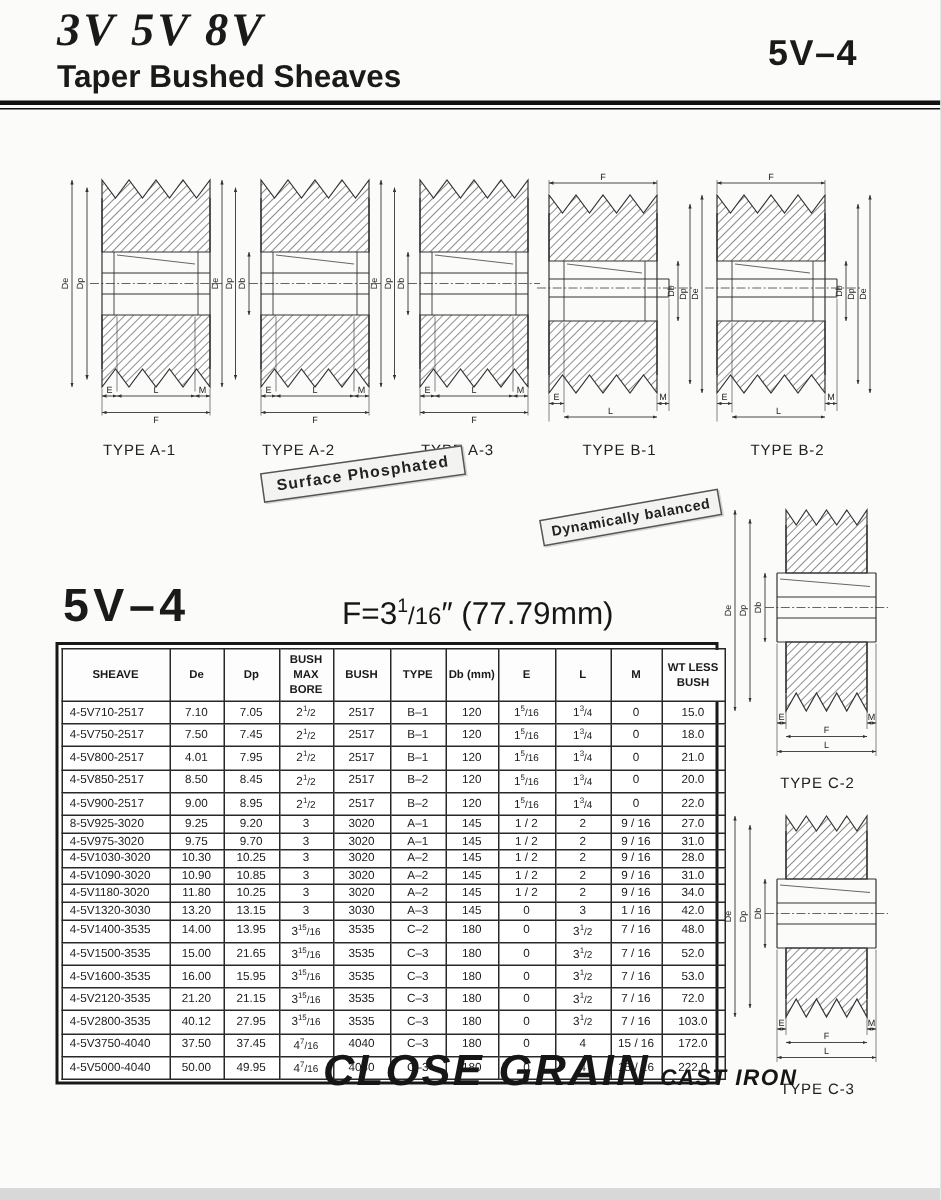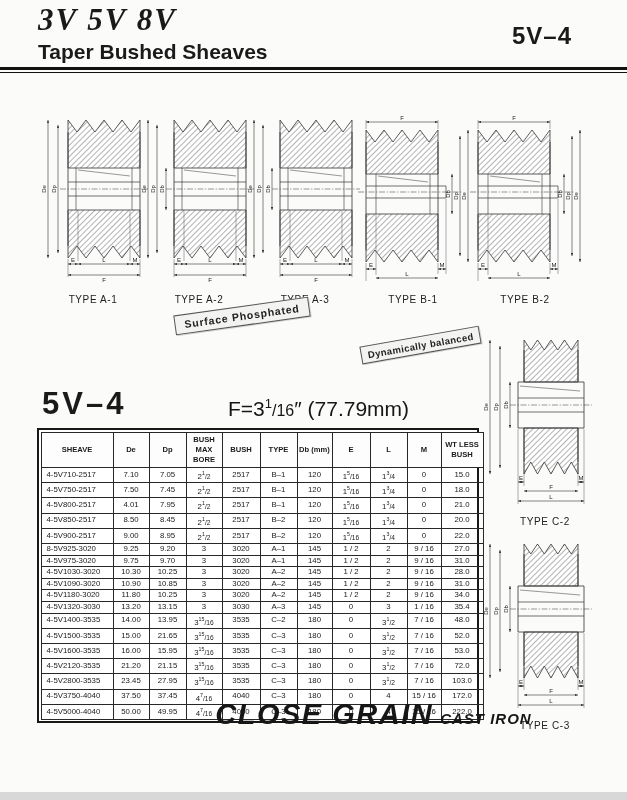--- a/index.html
+++ b/index.html
@@ -407,21 +407,21 @@
             <td class="sheave">4-5V1320-3030</td>
             <td>13.20</td>
             <td>13.15</td>
             <td>3</td>
             <td>3030</td>
             <td>A–3</td>
             <td>145</td>
             <td>0</td>
             <td>3</td>
             <td>1 / 16</td>
-            <td>35.4</td>
+            <td>42.0</td>
           </tr>
           <tr>
             <td class="sheave">4-5V1400-3535</td>
             <td>14.00</td>
             <td>13.95</td>
             <td>3<sup>15</sup><span class="den">/16</span></td>
             <td>3535</td>
             <td>C–2</td>
             <td>180</td>
             <td>0</td>
@@ -463,21 +463,21 @@
             <td>3535</td>
             <td>C–3</td>
             <td>180</td>
             <td>0</td>
             <td>3<sup>1</sup><span class="den">/2</span></td>
             <td>7 / 16</td>
             <td>72.0</td>
           </tr>
           <tr>
             <td class="sheave">4-5V2800-3535</td>
-            <td>23.45</td>
+            <td>40.12</td>
             <td>27.95</td>
             <td>3<sup>15</sup><span class="den">/16</span></td>
             <td>3535</td>
             <td>C–3</td>
             <td>180</td>
             <td>0</td>
             <td>3<sup>1</sup><span class="den">/2</span></td>
             <td>7 / 16</td>
             <td>103.0</td>
           </tr>

